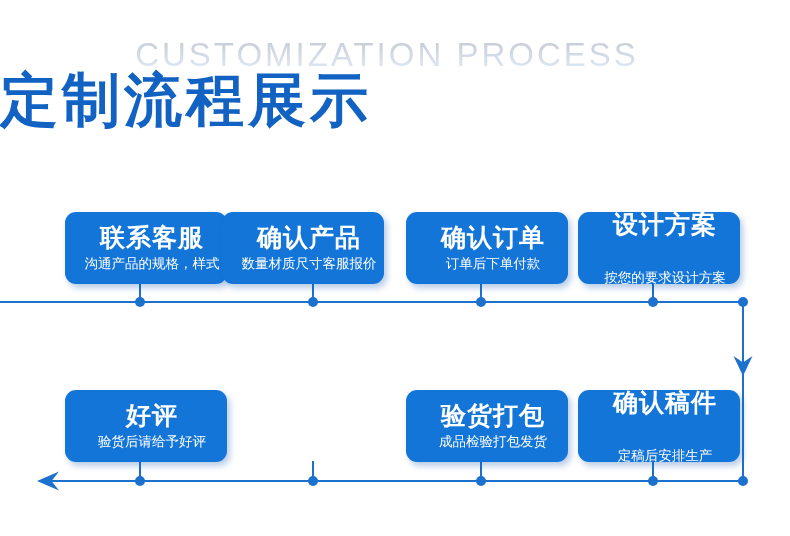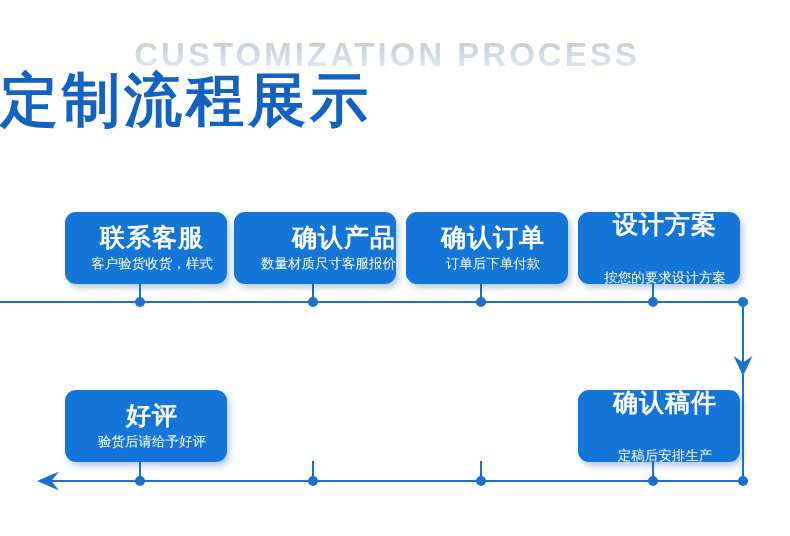--- a/index.html
+++ b/index.html
@@ -17,21 +17,21 @@
   }
 
   
   .title-en {
     position: absolute;
     top: 36px;
     left: 0;
     right: 16px;
     text-align: center;
     font-size: 33px;
-    font-weight: bold;
+    font-weight: normal;
     letter-spacing: 3px;
     white-space: nowrap;
     background: linear-gradient(180deg, var(--en-title-top) 10%, var(--en-title-bottom) 90%);
     -webkit-background-clip: text;
     background-clip: text;
     color: transparent;
     z-index: 1;
   }
   @supports not ((-webkit-background-clip: text) or (background-clip: text)) {
     .title-en { color: #ccd5e3; background: none; }
@@ -81,21 +81,21 @@
     align-items: center;
     justify-content: center;
     gap: 7px;
     z-index: 3;
     box-shadow: 3px 4px 6px rgba(18, 87, 175, 0.30);
     padding-left: 12px;
   }
   .row-top    { top: 212px; }
   .row-bottom { top: 390px; }
   .col-0 { left: 65px;  }
-  .col-1 { left: 234px; align-items: flex-end; }
+  .col-1 { left: 222px; }
   .col-2 { left: 406px; }
   .col-3 { left: 578px; justify-content: space-between; }
 
   .step-title {
     font-size: 25px;
     font-weight: bold;
     letter-spacing: 1px;
     line-height: 1;
     white-space: nowrap;
   }
@@ -140,37 +140,41 @@
     <circle cx="481" cy="481" r="5"></circle>
     <circle cx="653" cy="481" r="5"></circle>
     <circle cx="743" cy="481" r="5"></circle>
 
     <path class="arrow" d="M743,376 L733.5,356 L743,362.5 L752.5,356 Z"></path>
     <path class="arrow" d="M37,481 L59,471.5 L51.5,481 L59,490.5 Z"></path>
   </svg>
 
   <div class="step-box row-top col-0">
     <div class="step-title">联系客服</div>
-    <div class="step-subtitle">客户验货收货，样式</div>
+    <div class="step-subtitle">沟通产品的规格，样式</div>
   </div>
   <div class="step-box row-top col-1">
     <div class="step-title">确认产品</div>
     <div class="step-subtitle">数量材质尺寸客服报价</div>
   </div>
   <div class="step-box row-top col-2">
     <div class="step-title">确认订单</div>
     <div class="step-subtitle">订单后下单付款</div>
   </div>
   <div class="step-box row-top col-3">
     <div class="step-title">设计方案</div>
     <div class="step-subtitle">按您的要求设计方案</div>
   </div>
 
   <div class="step-box row-bottom col-0">
     <div class="step-title">好评</div>
     <div class="step-subtitle">验货后请给予好评</div>
   </div>
+  <div class="step-box row-bottom col-2">
+    <div class="step-title">验货打包</div>
+    <div class="step-subtitle">成品检验打包发货</div>
+  </div>
   <div class="step-box row-bottom col-3">
     <div class="step-title">确认稿件</div>
     <div class="step-subtitle">定稿后安排生产</div>
   </div>
 
 </div>
 
 </body></html>

